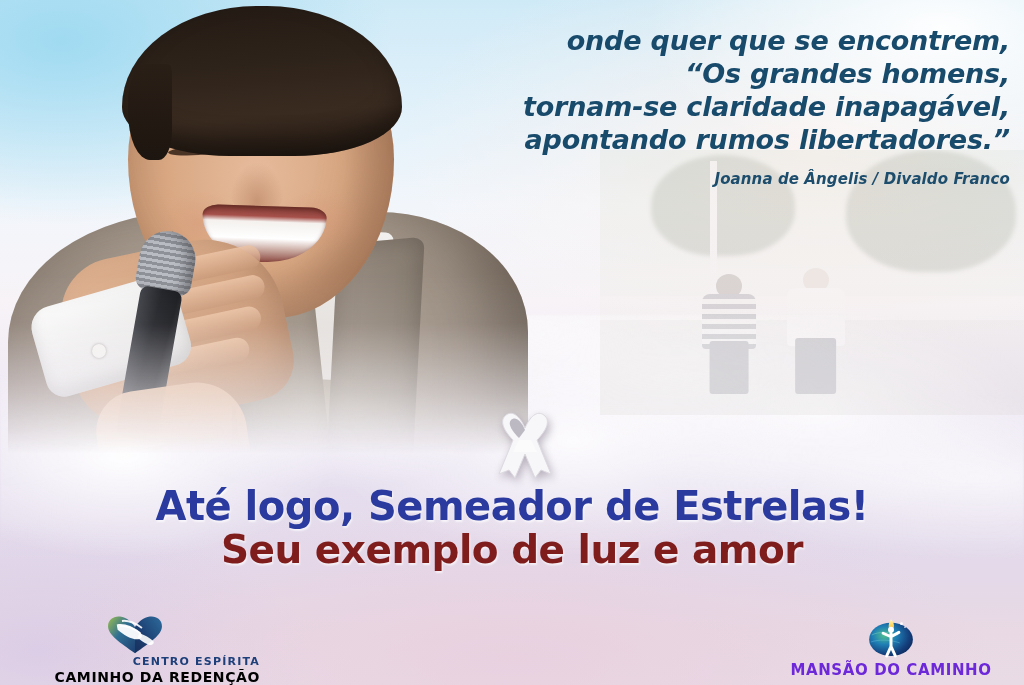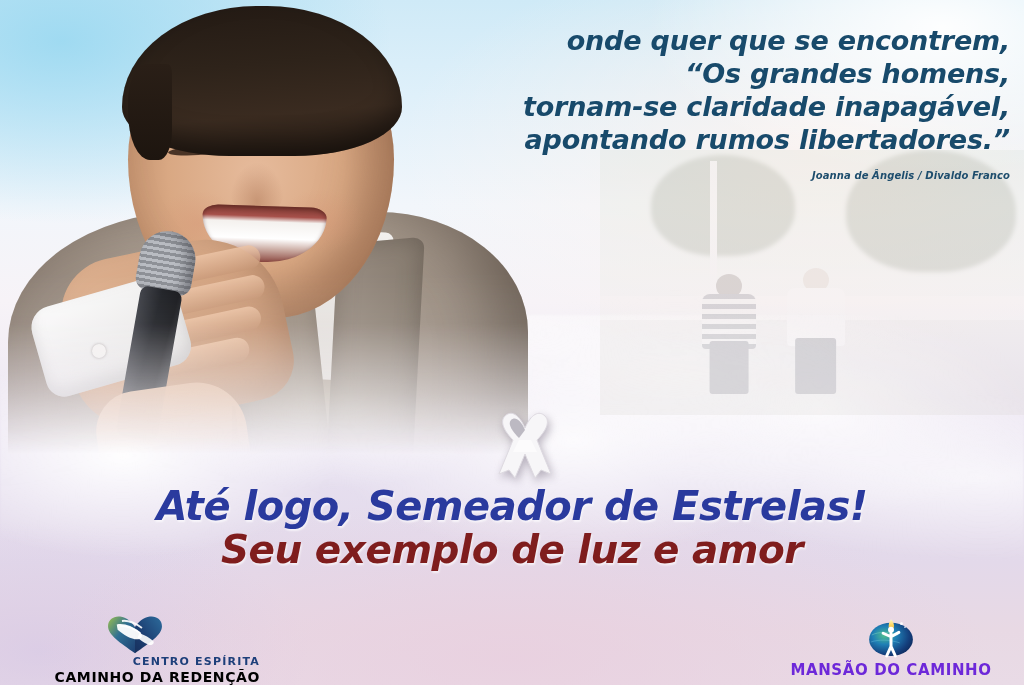--- a/index.html
+++ b/index.html
@@ -268,40 +268,39 @@
     line-height:33px;
     letter-spacing:-.2px;
     color:#184a6b;
     white-space:nowrap;
   }
   .quote-attrib{
     margin-top:14px;
     font-family:"DejaVu Sans", sans-serif;
     font-style:italic;
     font-weight:bold;
-    font-size:10px;
+    font-size:15px;
     color:#1d4d6d;
     letter-spacing:.1px;
   }
 
   
   .ribbon{
     position:absolute; left:489px; top:408px; width:72px; height:78px;
     filter:drop-shadow(2px 4px 4px rgba(110,100,120,.45));
   }
 
   
   .headline{
     position:absolute; left:0; right:0; top:484px;
     text-align:center;
   }
   .hl{
     font-family:"DejaVu Sans", sans-serif;
     font-weight:bold;
-    font-style:italic;
     letter-spacing:-.5px;
     white-space:nowrap;
     text-shadow:1px 2px 2px rgba(255,255,255,.65);
   }
   .hl1{ font-size:40px; line-height:44px; color:#2a3a9e; }
   .hl2{ font-size:39px; line-height:43px; color:#7f1d1d; }
   .hl3{ font-size:39px; line-height:43px; color:#2a8ad2; }
 
   
   .logo-left{

